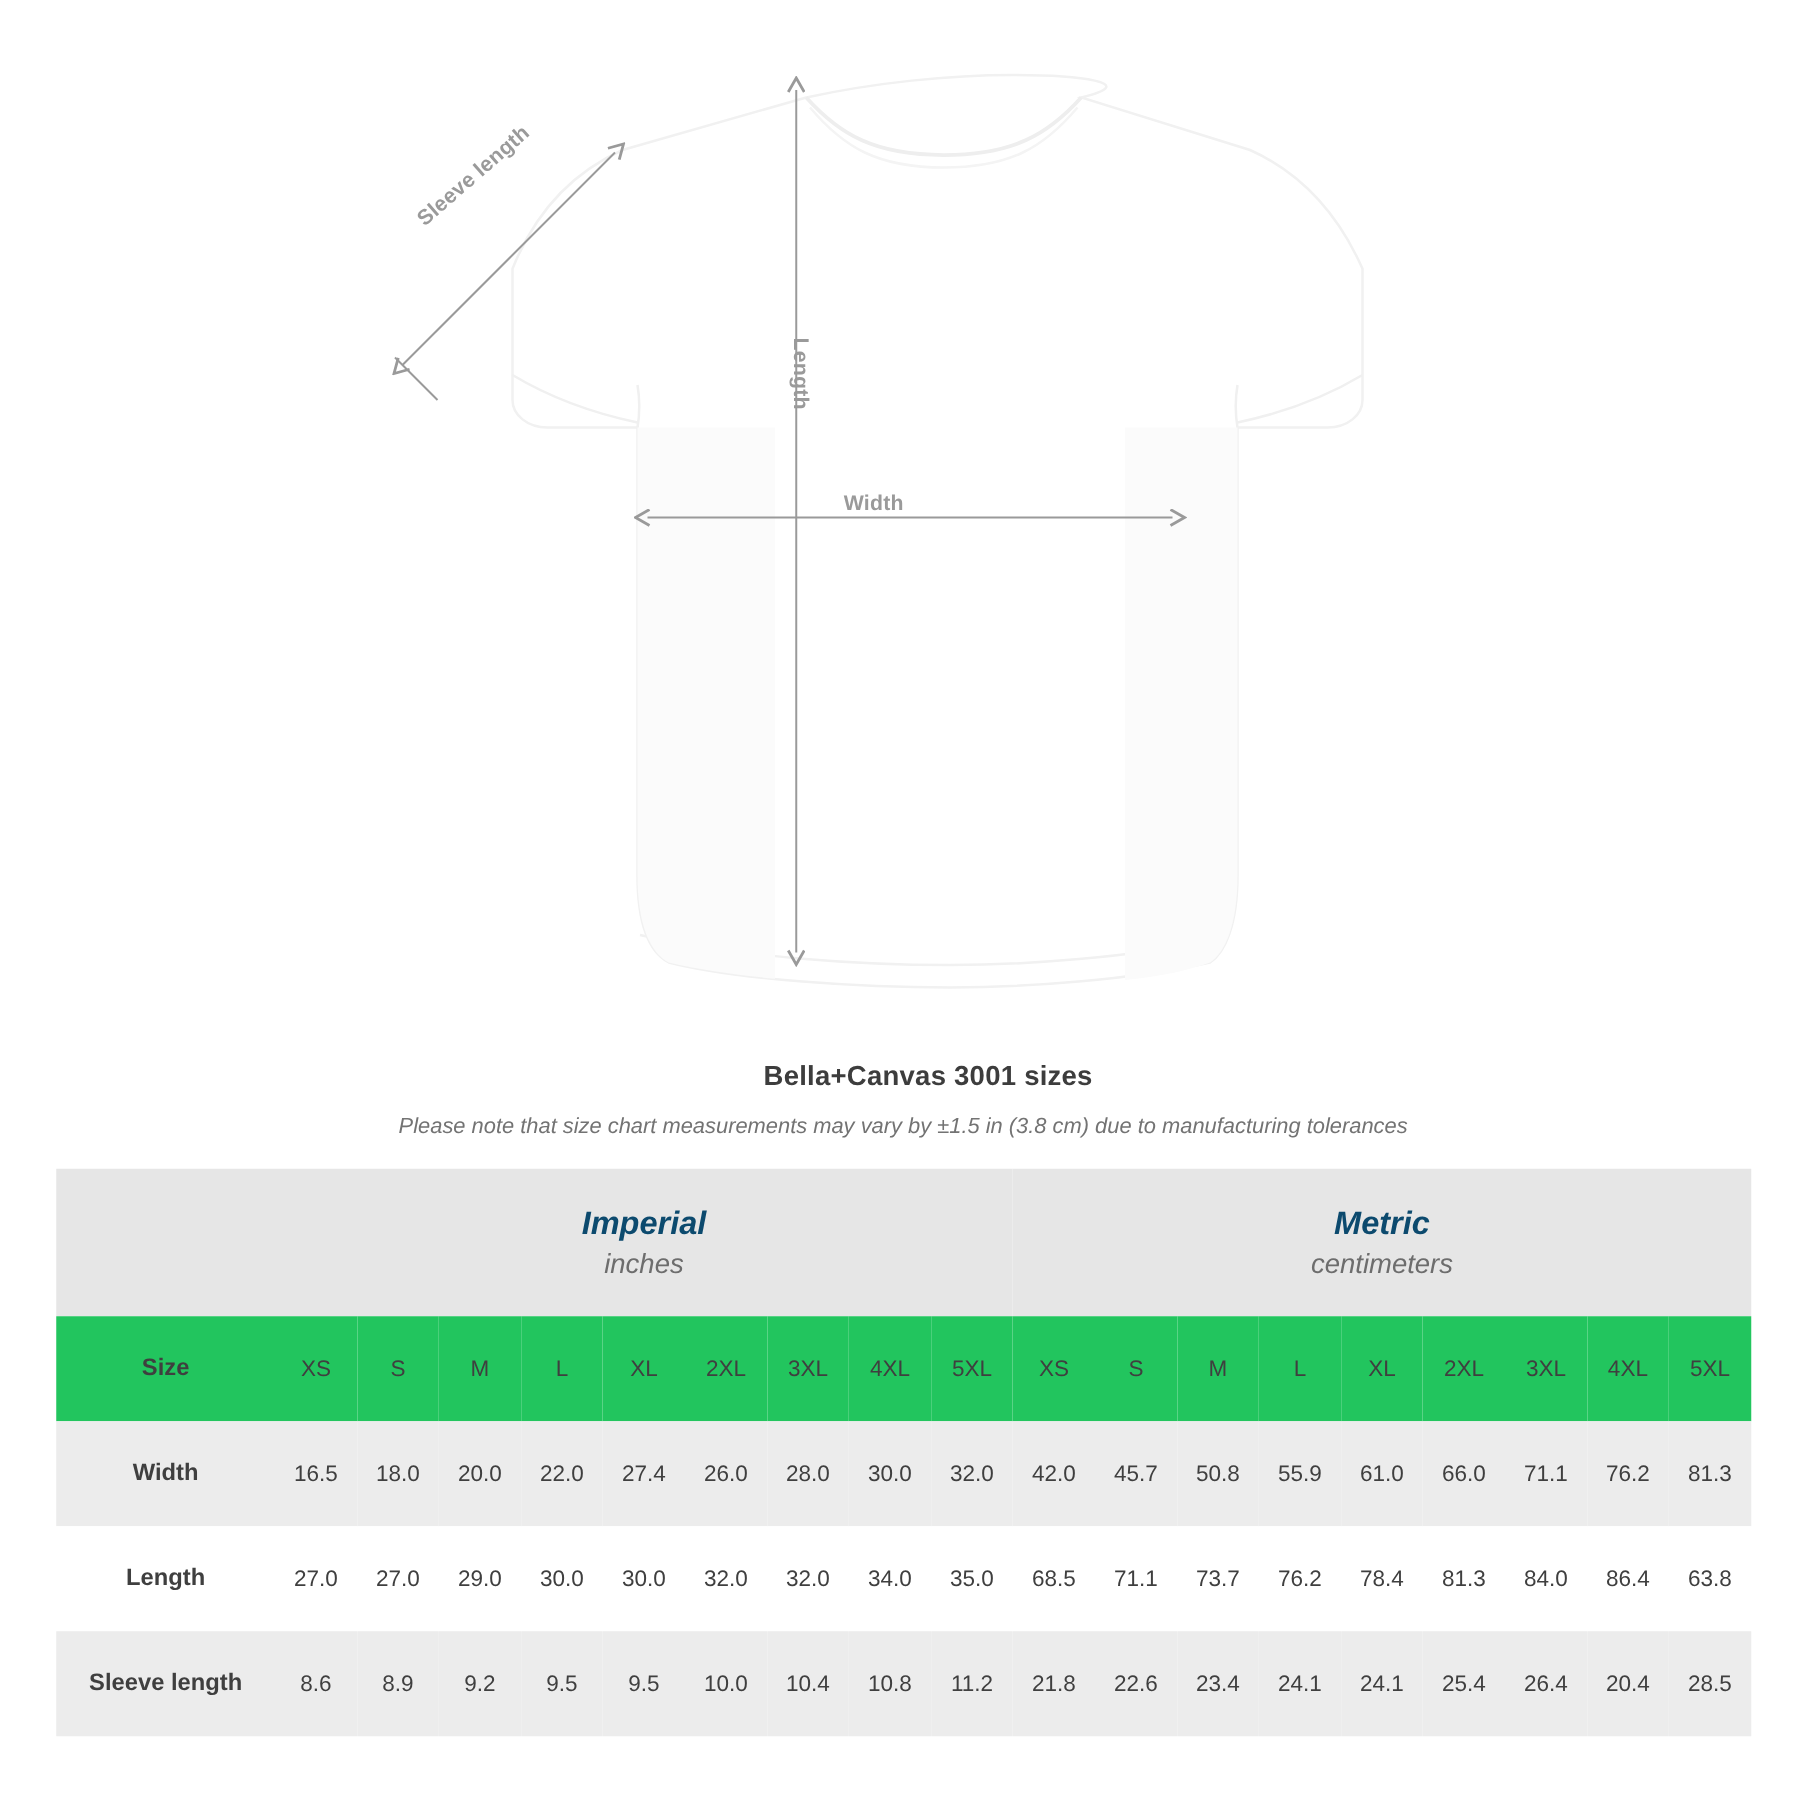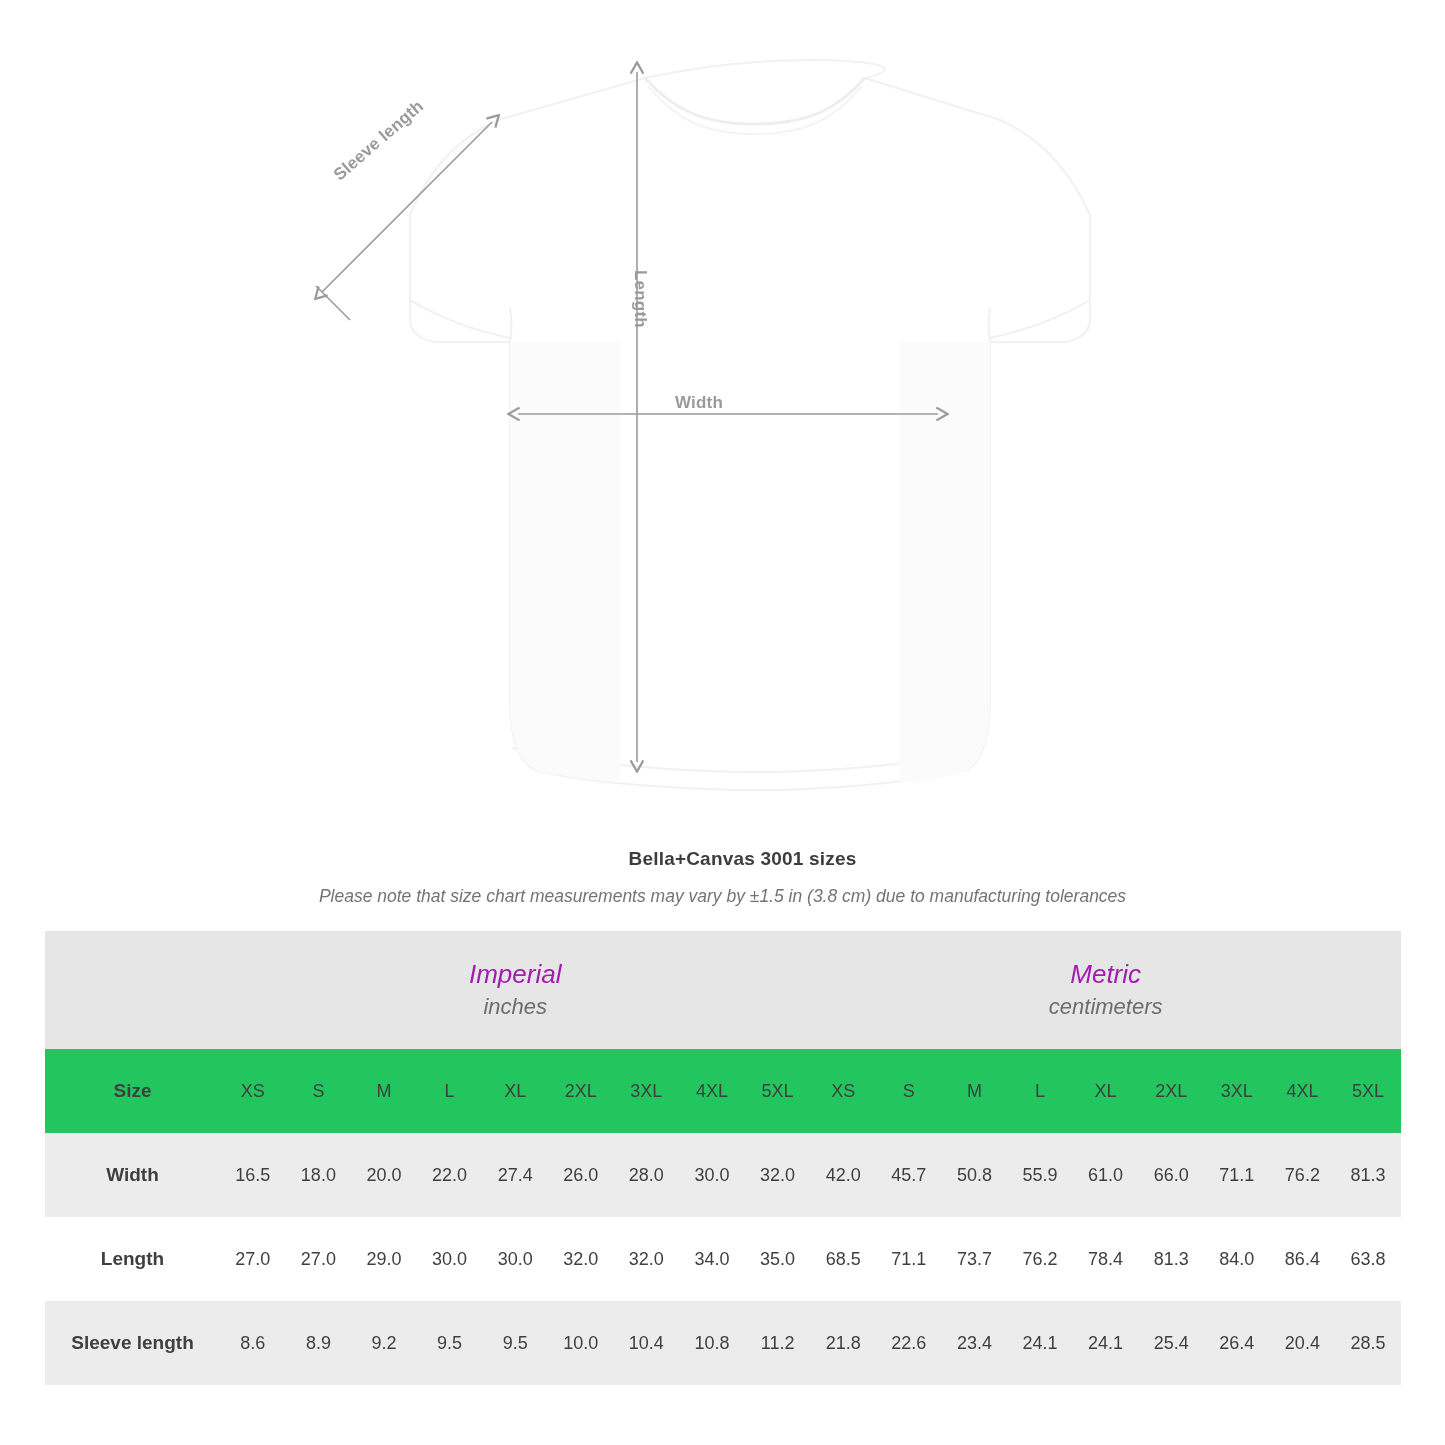--- a/index.html
+++ b/index.html
@@ -56,21 +56,21 @@
     left: 675px;
     top: 393px;
   }
 
   
   .title-block {
     text-align: center;
     margin-top: 18px;
   }
   .chart-title {
-    font-size: 19px;
+    font-size: 22px;
     font-weight: bold;
     color: #3d3d3d;
     letter-spacing: 0.2px;
     margin-left: 40px;
   }
   .chart-note {
     margin-top: 16px;
     font-size: 17.5px;
     font-style: italic;
     color: #737373;
@@ -95,22 +95,22 @@
     padding: 0;
     border: none;
   }
   .unit-row td {
     height: 118px;
     background: #e6e6e6;
   }
   .unit-name {
     font-size: 26px;
     font-style: italic;
-    font-weight: normal;
-    color: #a21caf;
+    font-weight: bold;
+    color: #0c4a6e;
     line-height: 1.15;
   }
   .unit-sub {
     font-size: 22px;
     font-style: italic;
     color: #6d6d6d;
     margin-top: 5px;
   }
   .head-row td {
     height: 84px;

